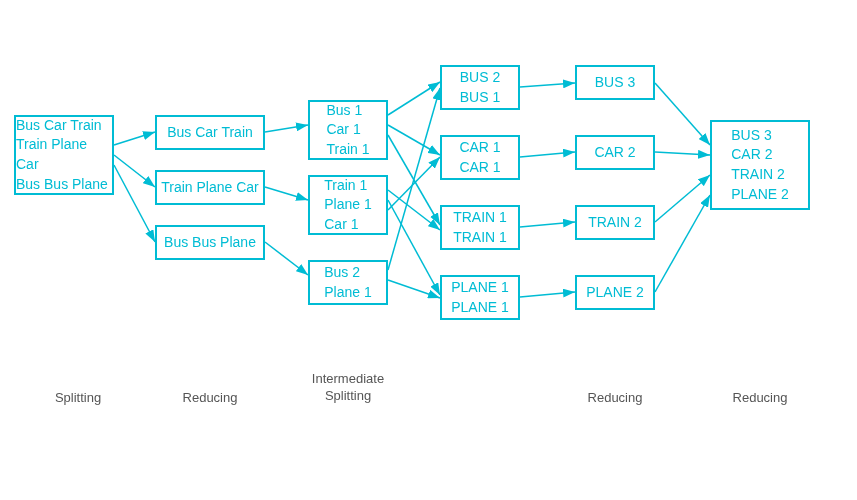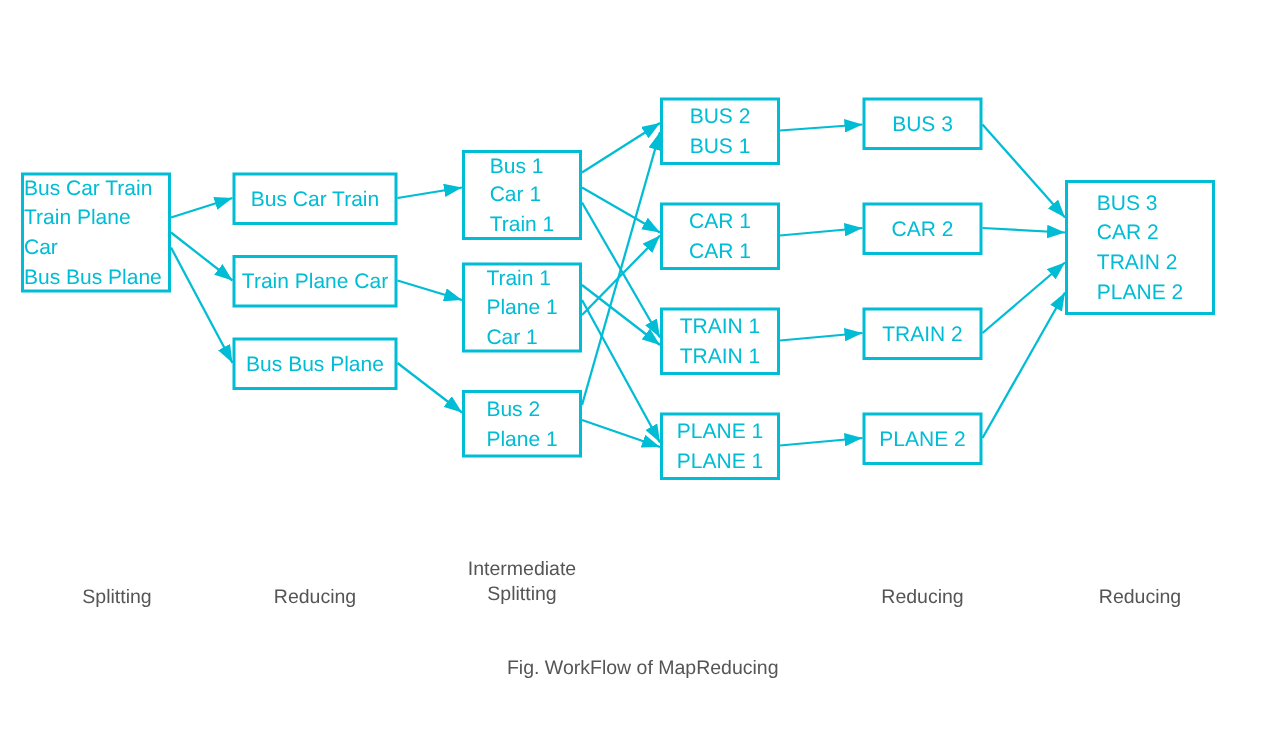--- a/index.html
+++ b/index.html
@@ -148,14 +148,13 @@
     <line x1="655" y1="292" x2="710" y2="195" stroke="#00bcd4" stroke-width="1.5" marker-end="url(#arrowhead)"></line>
   </svg>
 
   <div class="label-section" style="left:28px; width:100px;">Splitting</div>
   <div class="label-section" style="left:155px; width:110px;">Reducing</div>
   <div class="label-section" style="left:308px; width:80px; white-space:pre-line; line-height:1.3;">Intermediate
 Splitting</div>
   <div class="label-section" style="left:575px; width:80px;">Reducing</div>
   <div class="label-section" style="left:710px; width:100px;">Reducing</div>
 
-  <div class="fig-caption">Fig. WorkFlow of MapReducing</div>
 </div>
 
 </body></html>

